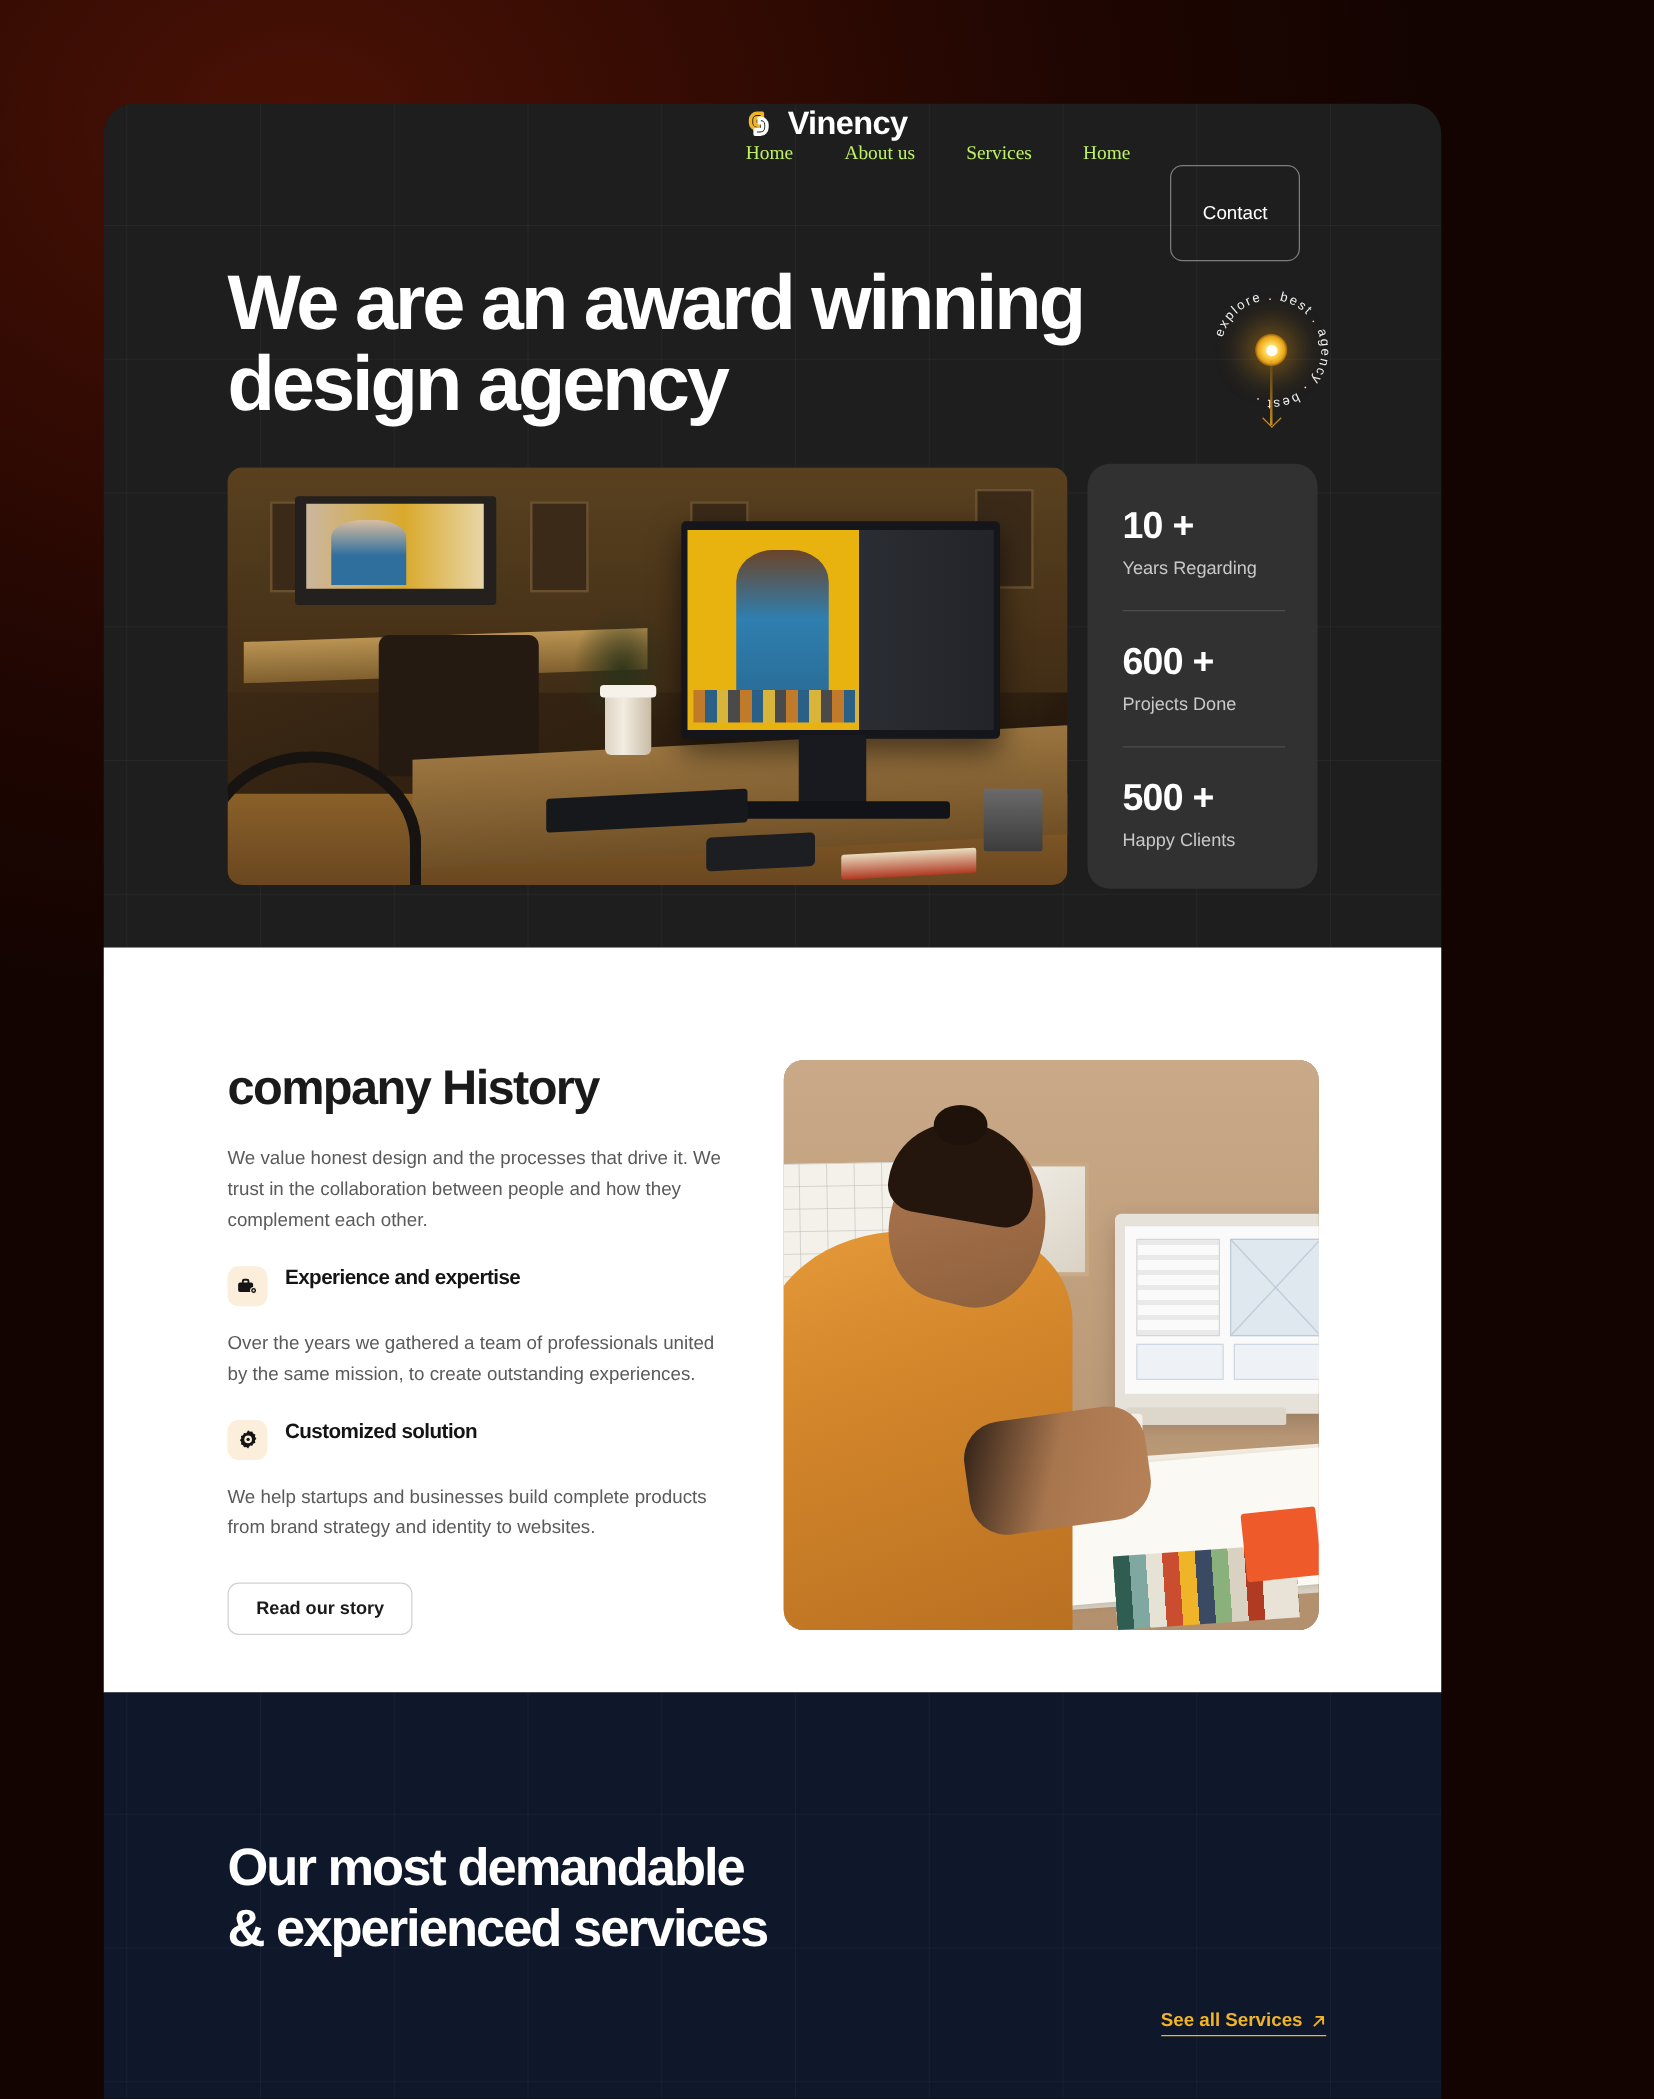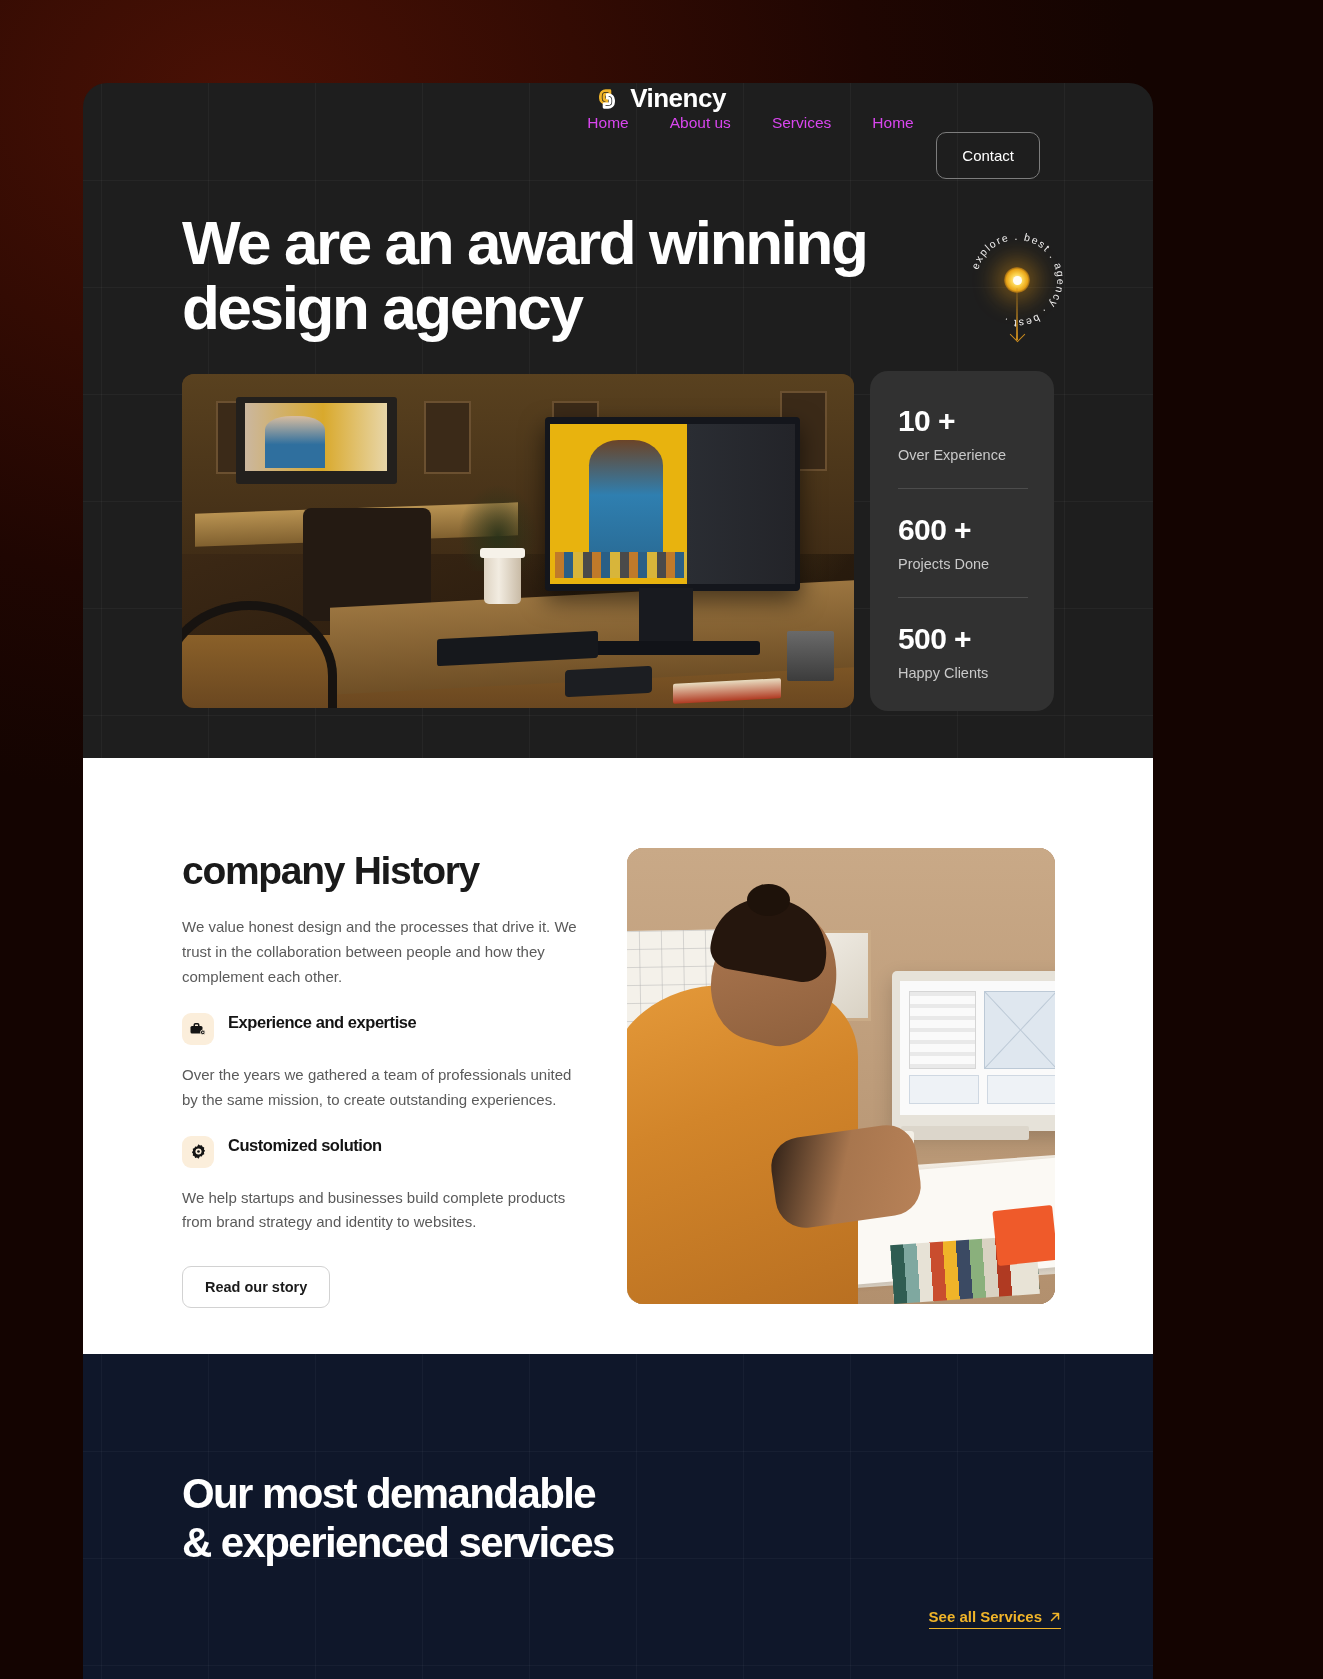--- a/index.html
+++ b/index.html
@@ -69,36 +69,37 @@
     letter-spacing: -0.5px;
   }
 
   .nav-links {
     display: flex;
     align-items: center;
     gap: 41px;
     margin-left: 182px;
   }
   .nav-link {
-    color: #d946ef;
+    color: #bef264;
     font-size: 15.5px;
     text-decoration: none;
     white-space: nowrap;
+    font-family: Liberation Serif, serif;
   }
 
   .contact-btn {
     margin-left: auto;
     margin-right: 97px;
     border: 1px solid #7d7d7d;
     border-radius: 10px;
     color: #ffffff;
     background: transparent;
     font-size: 15px;
     font-family: inherit;
-    padding: 14px 25px;
+    padding: 29px 25px;
     cursor: pointer;
     white-space: nowrap;
   }
 
   .hero-heading {
     position: absolute;
     left: 99px;
     top: 127px;
     width: 760px;
     color: #ffffff;
@@ -625,21 +626,21 @@
       <div class="o-kb"></div>
       <div class="o-tablet"></div>
       <div class="o-pen"></div>
       <div class="o-book"></div>
     </div>
   </div>
 
   <aside class="stats">
     <div>
       <div class="stat-value">10 +</div>
-      <div class="stat-label">Over Experience</div>
+      <div class="stat-label">Years Regarding</div>
     </div>
     <div class="stat-divider"></div>
     <div>
       <div class="stat-value">600 +</div>
       <div class="stat-label">Projects Done</div>
     </div>
     <div class="stat-divider"></div>
     <div>
       <div class="stat-value">500 +</div>
       <div class="stat-label">Happy Clients</div>

